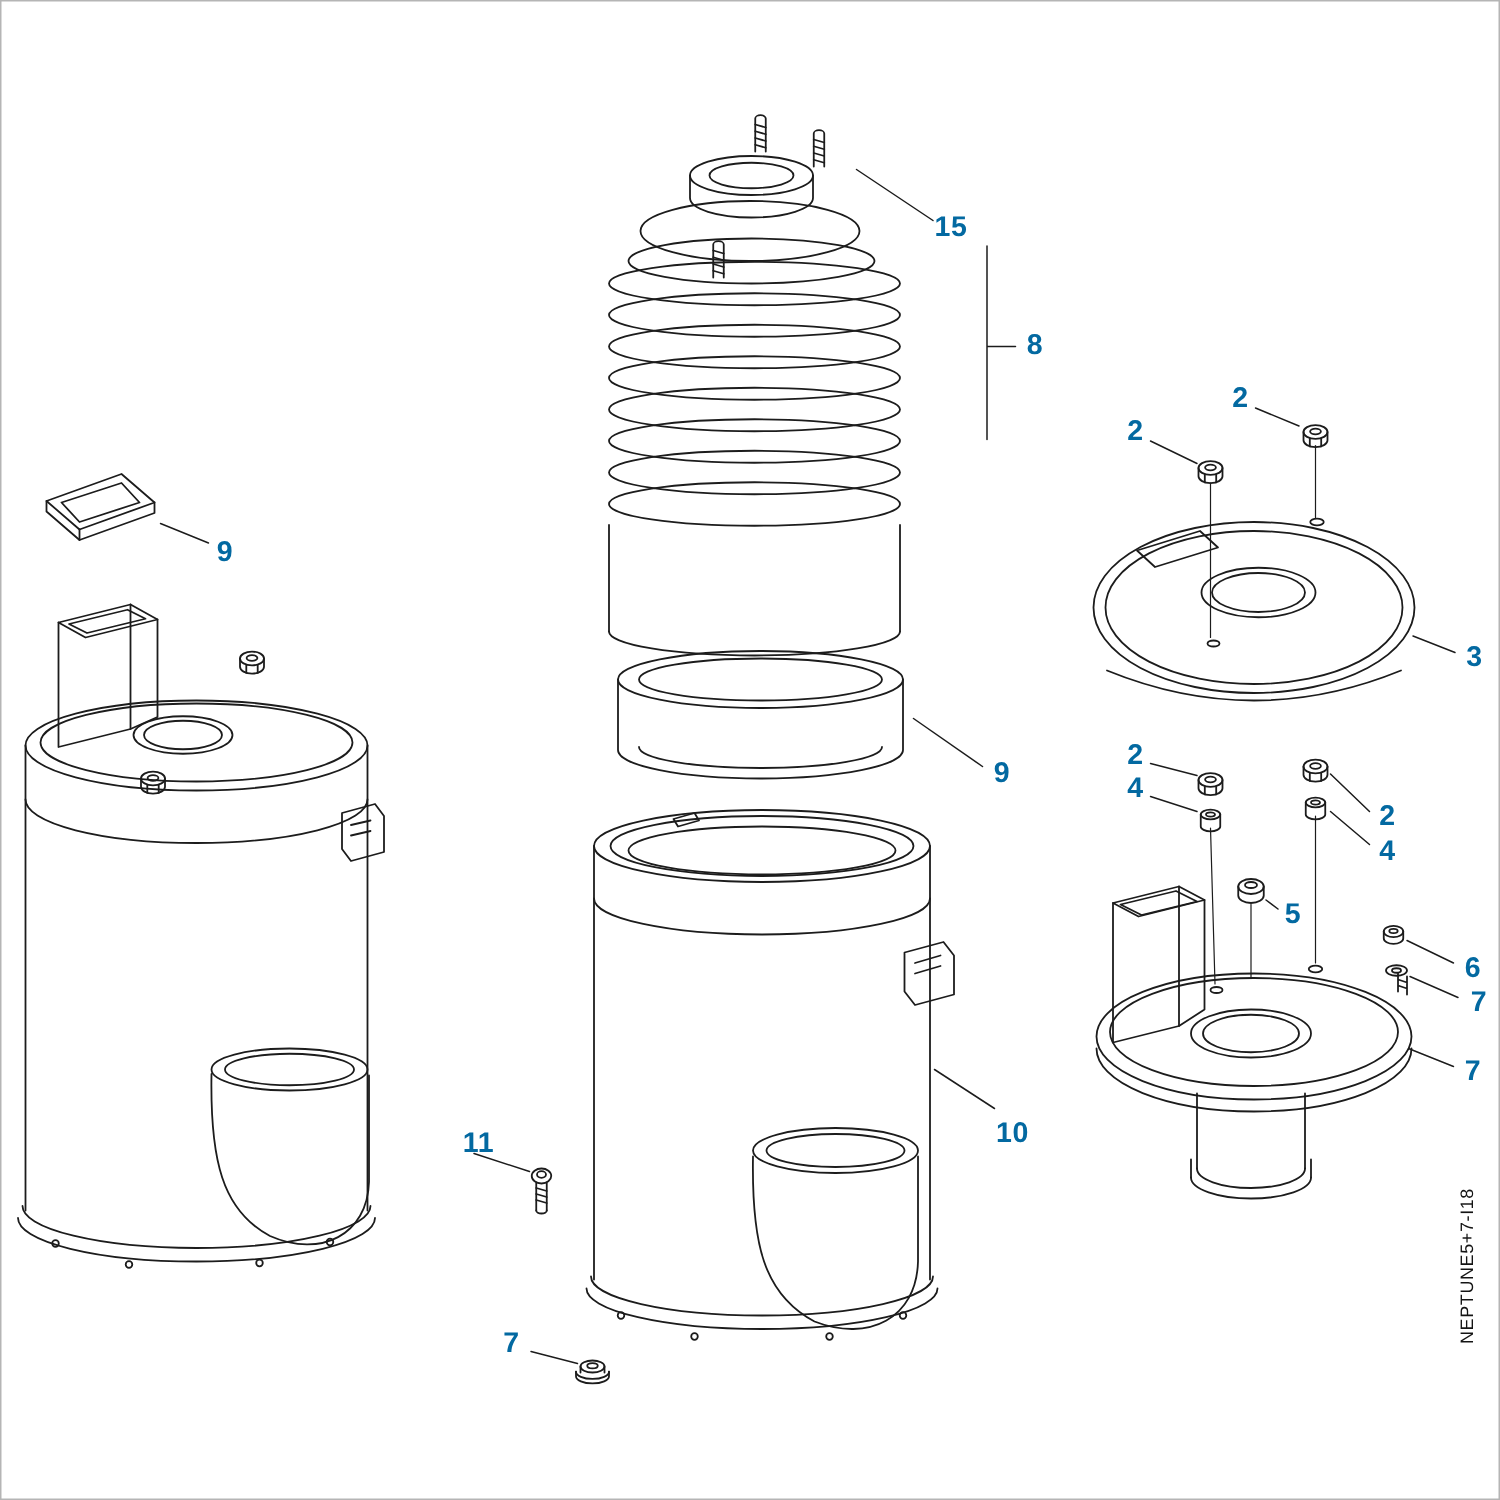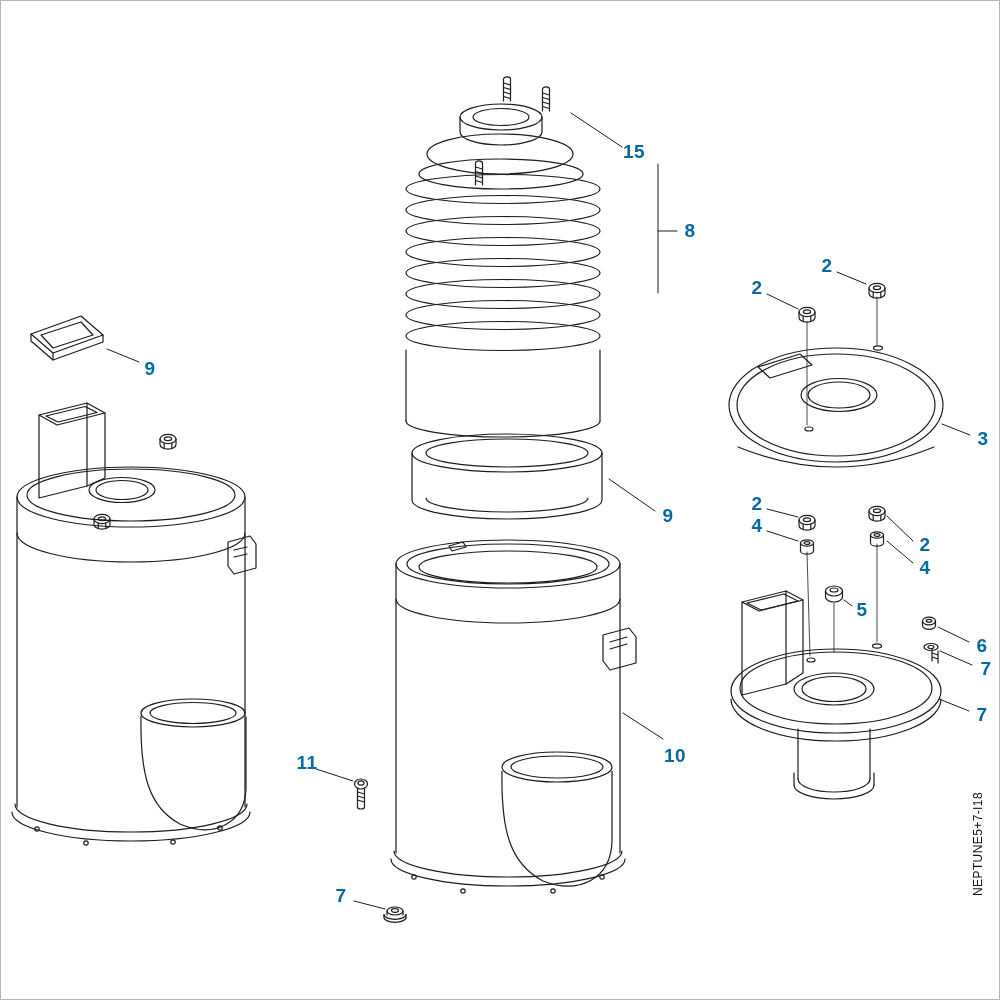--- a/index.html
+++ b/index.html
@@ -221,18 +221,18 @@
   <div class="callout" style="left:667px;top:515px">9</div>
   <div class="callout" style="left:756px;top:503px">2</div>
   <div class="callout" style="left:756px;top:525px">4</div>
   <div class="callout" style="left:924px;top:544px">2</div>
   <div class="callout" style="left:924px;top:567px">4</div>
   <div class="callout" style="left:861px;top:609px">5</div>
   <div class="callout" style="left:981px;top:645px">6</div>
   <div class="callout" style="left:985px;top:668px">7</div>
   <div class="callout" style="left:674px;top:755px">10</div>
   <div class="callout" style="left:981px;top:714px">7</div>
-  <div class="callout" style="left:306px;top:762px">11</div>
+  <div class="callout" style="left:318px;top:762px">11</div>
   <div class="callout" style="left:340px;top:895px">7</div>
 
   <div class="doc-code">NEPTUNE5+7-I18</div>
 
 </div>
 
 </body></html>

